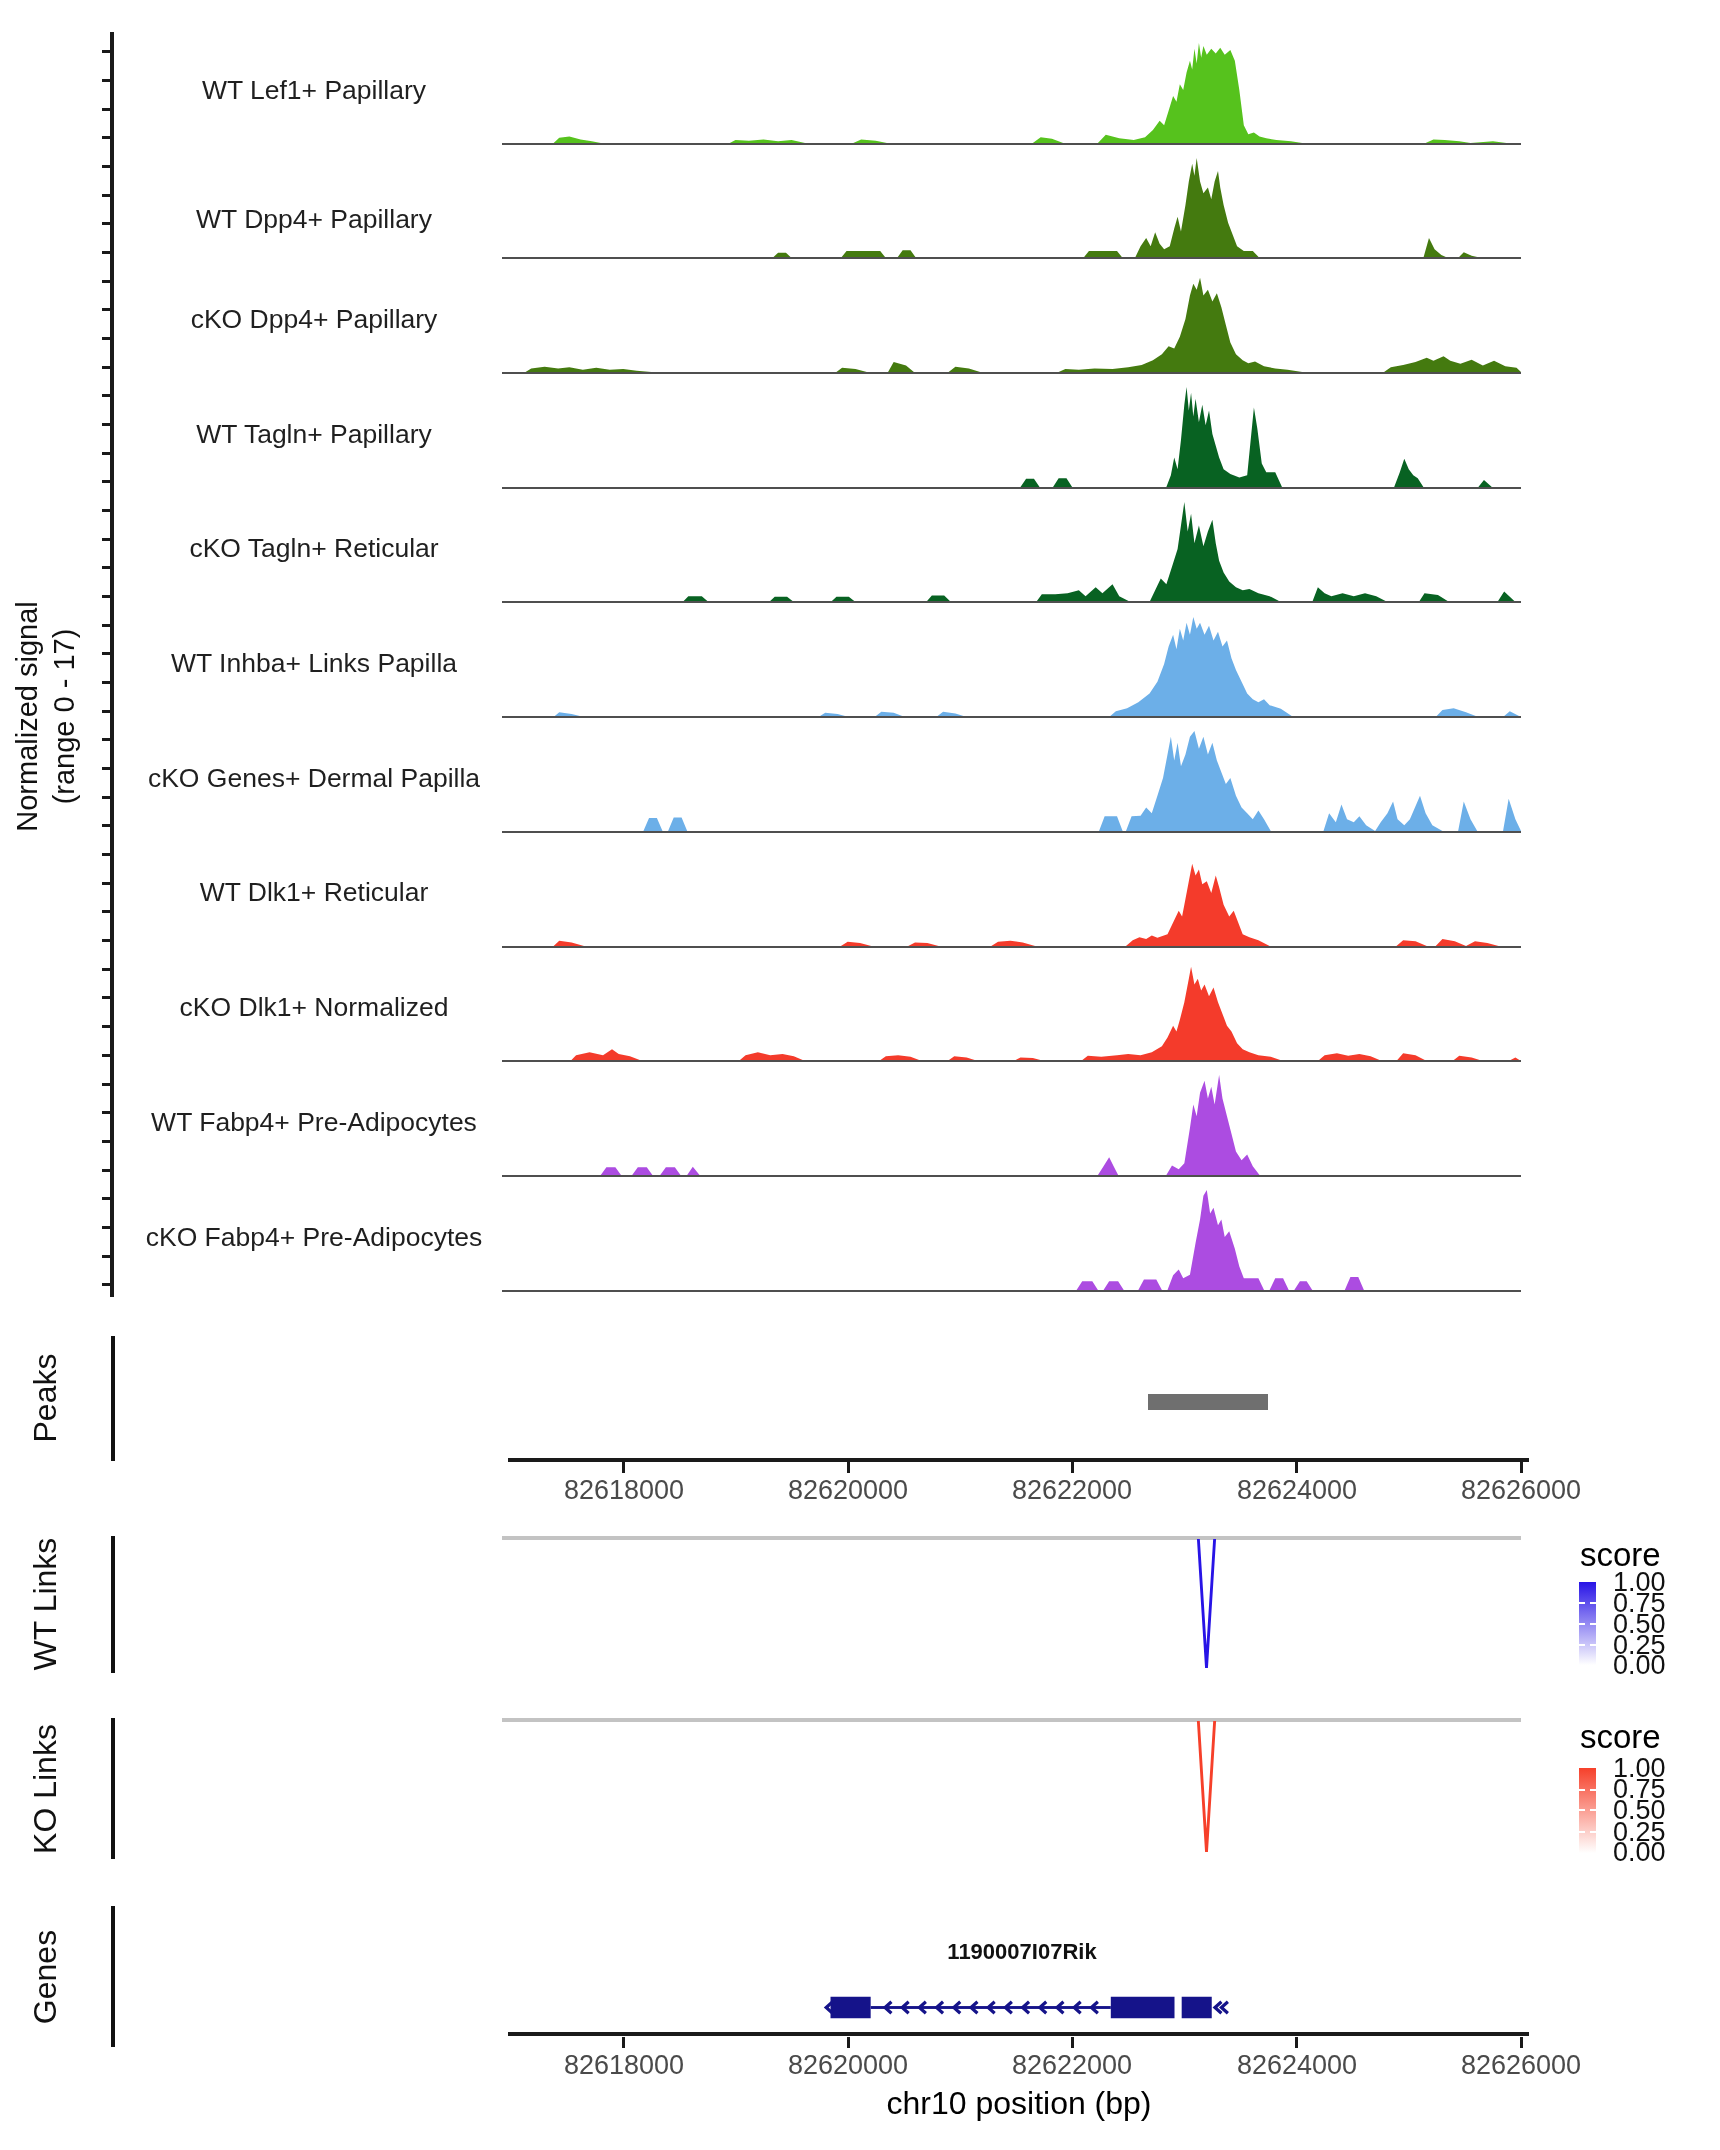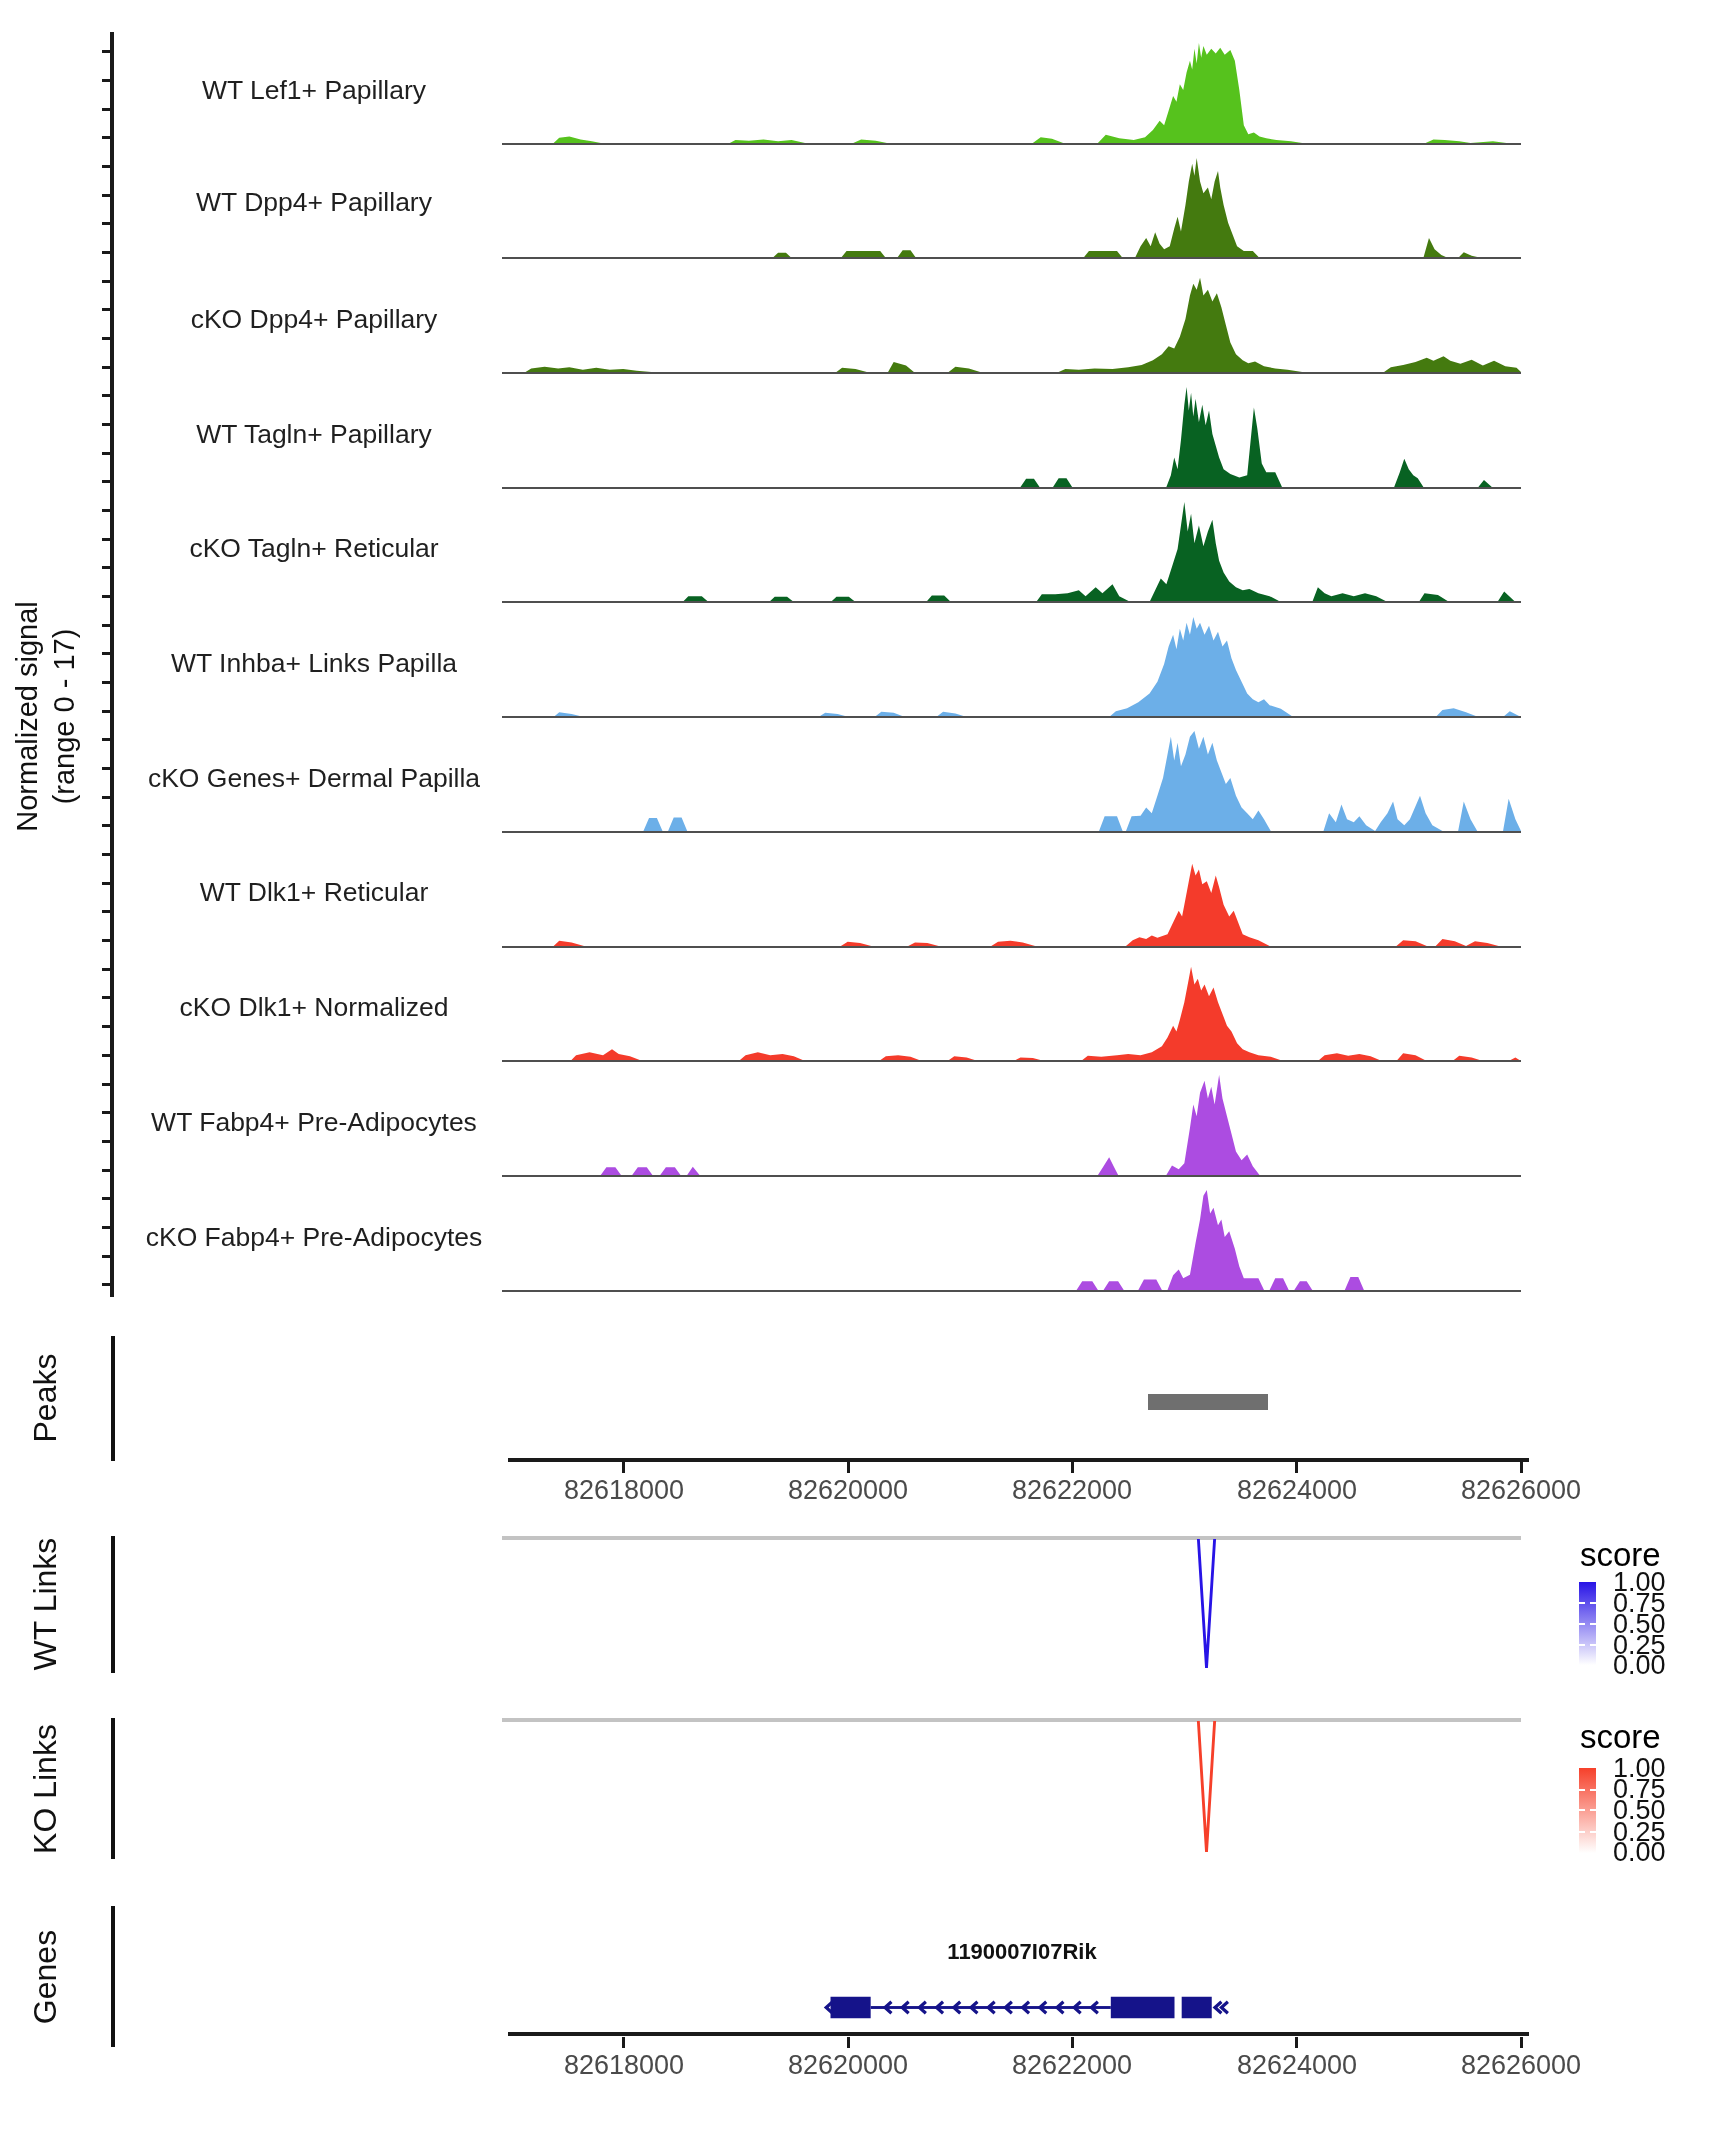--- a/index.html
+++ b/index.html
@@ -86,21 +86,21 @@
       <div class="axis-tick" style="position: absolute; left: 102px; top: 1255px; width: 8.6px; height: 2.9px; background: rgb(26, 26, 26);"></div>
       <div class="axis-tick" style="position: absolute; left: 102px; top: 1283px; width: 8.6px; height: 2.9px; background: rgb(26, 26, 26);"></div>
     </div>
 
   <div id="tracks-layer">
       <div class="track-label" style="position: absolute; left: 314px; top: 75px;">WT Lef1+ Papillary</div>
       <svg width="1010" height="100" viewBox="0 0 9000 140" preserveAspectRatio="none" style="left: 511px; top: 43px;">
         <polygon points="0,140 0,140.0 380,140.0 430,132.6 520,130.9 620,135.1 720,137.5 800,140.0 1950,140.0 2000,135.9 2120,136.7 2250,135.1 2380,137.5 2500,135.9 2620,140.0 3050,140.0 3120,135.1 3250,136.7 3350,140.0 4650,140.0 4720,131.8 4820,134.2 4920,140.0 5230,140.0 5300,128.5 5420,133.4 5550,135.9 5650,131.8 5720,121.9 5780,108.7 5820,115.3 5860,94.7 5900,74.1 5930,82.4 5960,57.6 5990,65.9 6020,41.2 6050,24.7 6070,37.1 6090,8.2 6110,28.8 6130,0.0 6150,20.6 6170,4.1 6200,16.5 6240,8.2 6280,14.8 6320,6.6 6360,16.5 6410,9.9 6450,24.7 6490,65.9 6530,115.3 6570,127.6 6620,125.2 6670,130.9 6730,133.4 6820,135.9 6950,137.5 7050,140.0 8150,140.0 8220,135.1 8320,135.9 8450,137.5 8550,140.0 8750,137.5 8870,140.0 9000,140.0 9000,140" fill="#56c21d"></polygon>
       </svg>
       <div class="baseline" style="position: absolute; left: 502px; width: 1019px; top: 143px; height: 2.2px; background: rgb(79, 79, 79);"></div>
-      <div class="track-label" style="position: absolute; left: 314px; top: 187px; text-align: center;">WT Dpp4+ Papillary</div>
+      <div class="track-label" style="position: absolute; left: 314px; top: 204px; text-align: center;">WT Dpp4+ Papillary</div>
       <svg width="1010" height="100" viewBox="0 0 9000 140" preserveAspectRatio="none" style="left: 511px; top: 158px;">
         <polygon points="0,140 0,140.0 2330,140.0 2380,132.6 2450,132.6 2500,140.0 2940,140.0 2990,130.1 3290,130.1 3340,140.0 3440,140.0 3490,129.3 3560,129.3 3610,140.0 5100,140.0 5150,130.1 5400,130.1 5450,140.0 5560,140.0 5610,123.5 5660,112.0 5700,123.5 5740,103.8 5780,120.2 5820,127.6 5870,123.5 5910,98.8 5940,82.4 5970,102.9 6010,65.9 6040,32.9 6070,8.2 6090,24.7 6110,0.0 6140,32.9 6170,49.4 6210,41.2 6240,57.6 6270,32.9 6300,18.1 6320,41.2 6350,65.9 6390,90.6 6430,107.1 6470,123.5 6530,130.1 6610,130.1 6670,140.0 8130,140.0 8180,112.0 8230,127.6 8290,135.9 8350,140.0 8440,140.0 8490,131.8 8560,136.7 8650,140.0 9000,140.0 9000,140" fill="#447a0f"></polygon>
       </svg>
       <div class="baseline" style="position: absolute; left: 502px; width: 1019px; top: 257px; height: 2.2px; background: rgb(79, 79, 79);"></div>
       <div class="track-label" style="position: absolute; left: 314px; top: 304px;">cKO Dpp4+ Papillary</div>
       <svg width="1010" height="100" viewBox="0 0 9000 140" preserveAspectRatio="none" style="left: 511px; top: 272px;">
         <polygon points="0,140 0,140.0 130,140.0 180,135.1 300,132.6 420,135.1 520,133.4 640,136.7 760,134.2 880,136.7 1000,135.9 1120,138.4 1250,140.0 2900,140.0 2950,134.2 3070,135.9 3170,140.0 3360,140.0 3410,126.0 3520,130.9 3590,140.0 3900,140.0 3960,132.6 4080,135.1 4180,140.0 4880,140.0 4940,135.9 5060,136.7 5200,135.1 5360,135.9 5500,133.4 5620,130.1 5720,123.5 5800,115.3 5860,103.8 5910,107.1 5960,90.6 6010,65.9 6050,32.9 6080,16.5 6110,24.7 6140,8.2 6170,32.9 6210,24.7 6250,41.2 6290,29.6 6330,49.4 6370,74.1 6410,98.8 6460,115.3 6520,123.5 6570,127.6 6630,125.2 6710,131.8 6810,135.1 6920,136.7 7050,140.0 7780,140.0 7840,133.4 7950,130.1 8060,126.0 8160,120.2 8220,124.4 8310,117.8 8370,124.4 8460,128.5 8560,122.7 8660,130.9 8760,124.4 8860,131.8 8960,134.2 9000,140.0 9000,140" fill="#447a0f"></polygon>
       </svg>
       <div class="baseline" style="position: absolute; left: 502px; width: 1019px; top: 372px; height: 2.2px; background: rgb(79, 79, 79);"></div>
       <div class="track-label" style="position: absolute; left: 314px; top: 419px;">WT Tagln+ Papillary</div>
@@ -251,15 +251,16 @@
       <div class="axis-num" style="position: absolute; left: 624px; top: 2050px;">82618000</div>
       <div class="axis-tick" style="position: absolute; left: 847px; top: 2037px; width: 2.9px; height: 10.8px; background: rgb(26, 26, 26);"></div>
       <div class="axis-num" style="position: absolute; left: 848px; top: 2050px;">82620000</div>
       <div class="axis-tick" style="position: absolute; left: 1071px; top: 2037px; width: 2.9px; height: 10.8px; background: rgb(26, 26, 26);"></div>
       <div class="axis-num" style="position: absolute; left: 1072px; top: 2050px;">82622000</div>
       <div class="axis-tick" style="position: absolute; left: 1295px; top: 2037px; width: 2.9px; height: 10.8px; background: rgb(26, 26, 26);"></div>
       <div class="axis-num" style="position: absolute; left: 1297px; top: 2050px;">82624000</div>
       <div class="axis-tick" style="position: absolute; left: 1520px; top: 2037px; width: 2.9px; height: 10.8px; background: rgb(26, 26, 26);"></div>
       <div class="axis-num" style="position: absolute; left: 1521px; top: 2050px;">82626000</div>
     </div>
+  <div id="xlabel">chr10 position (bp)</div>
 
 </div>
 
 
 </body></html>

